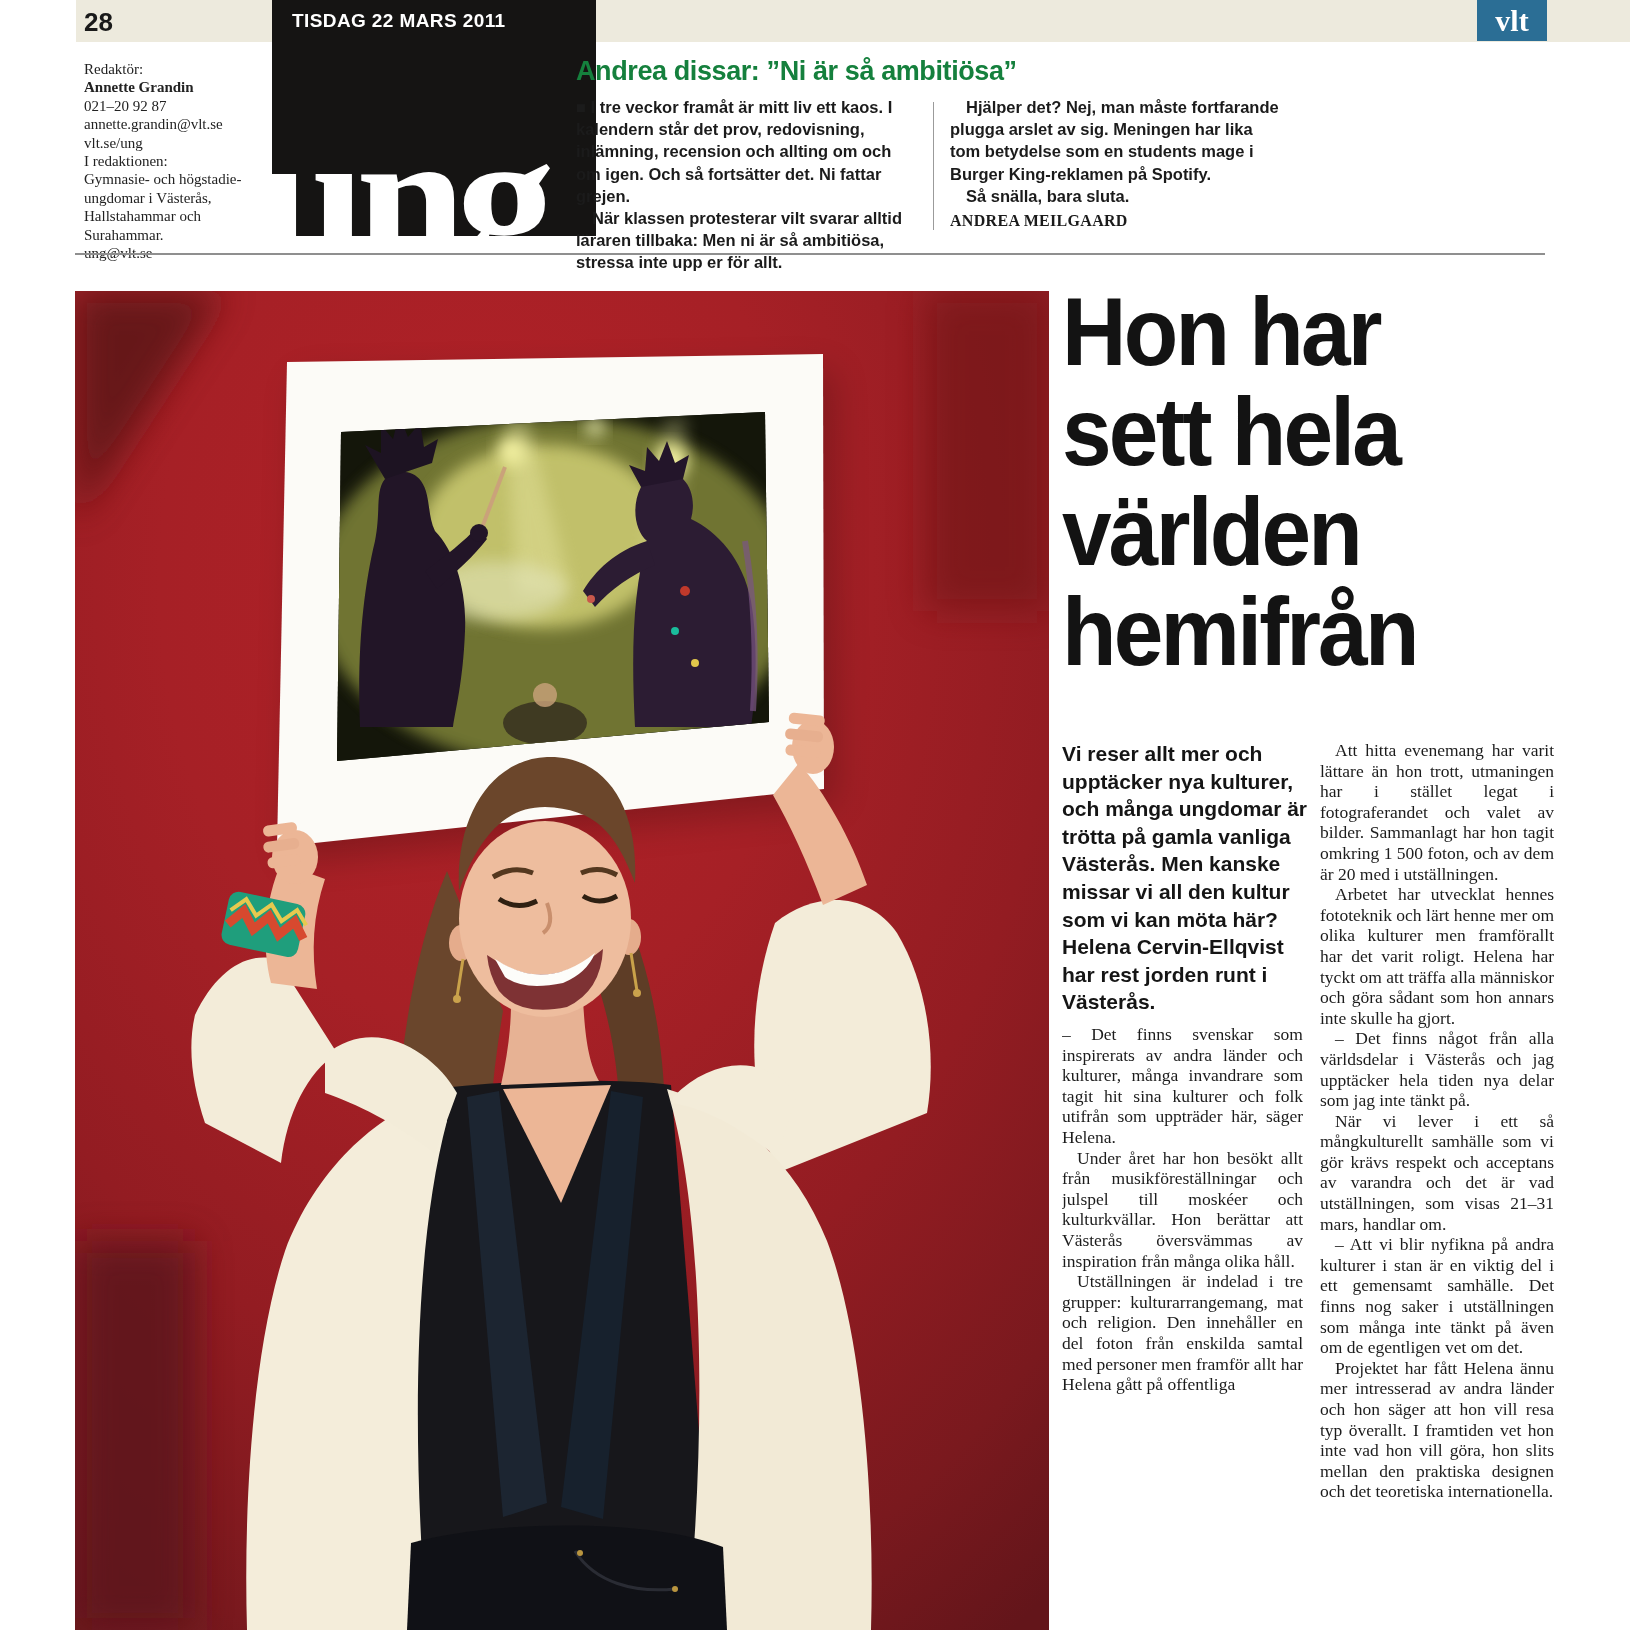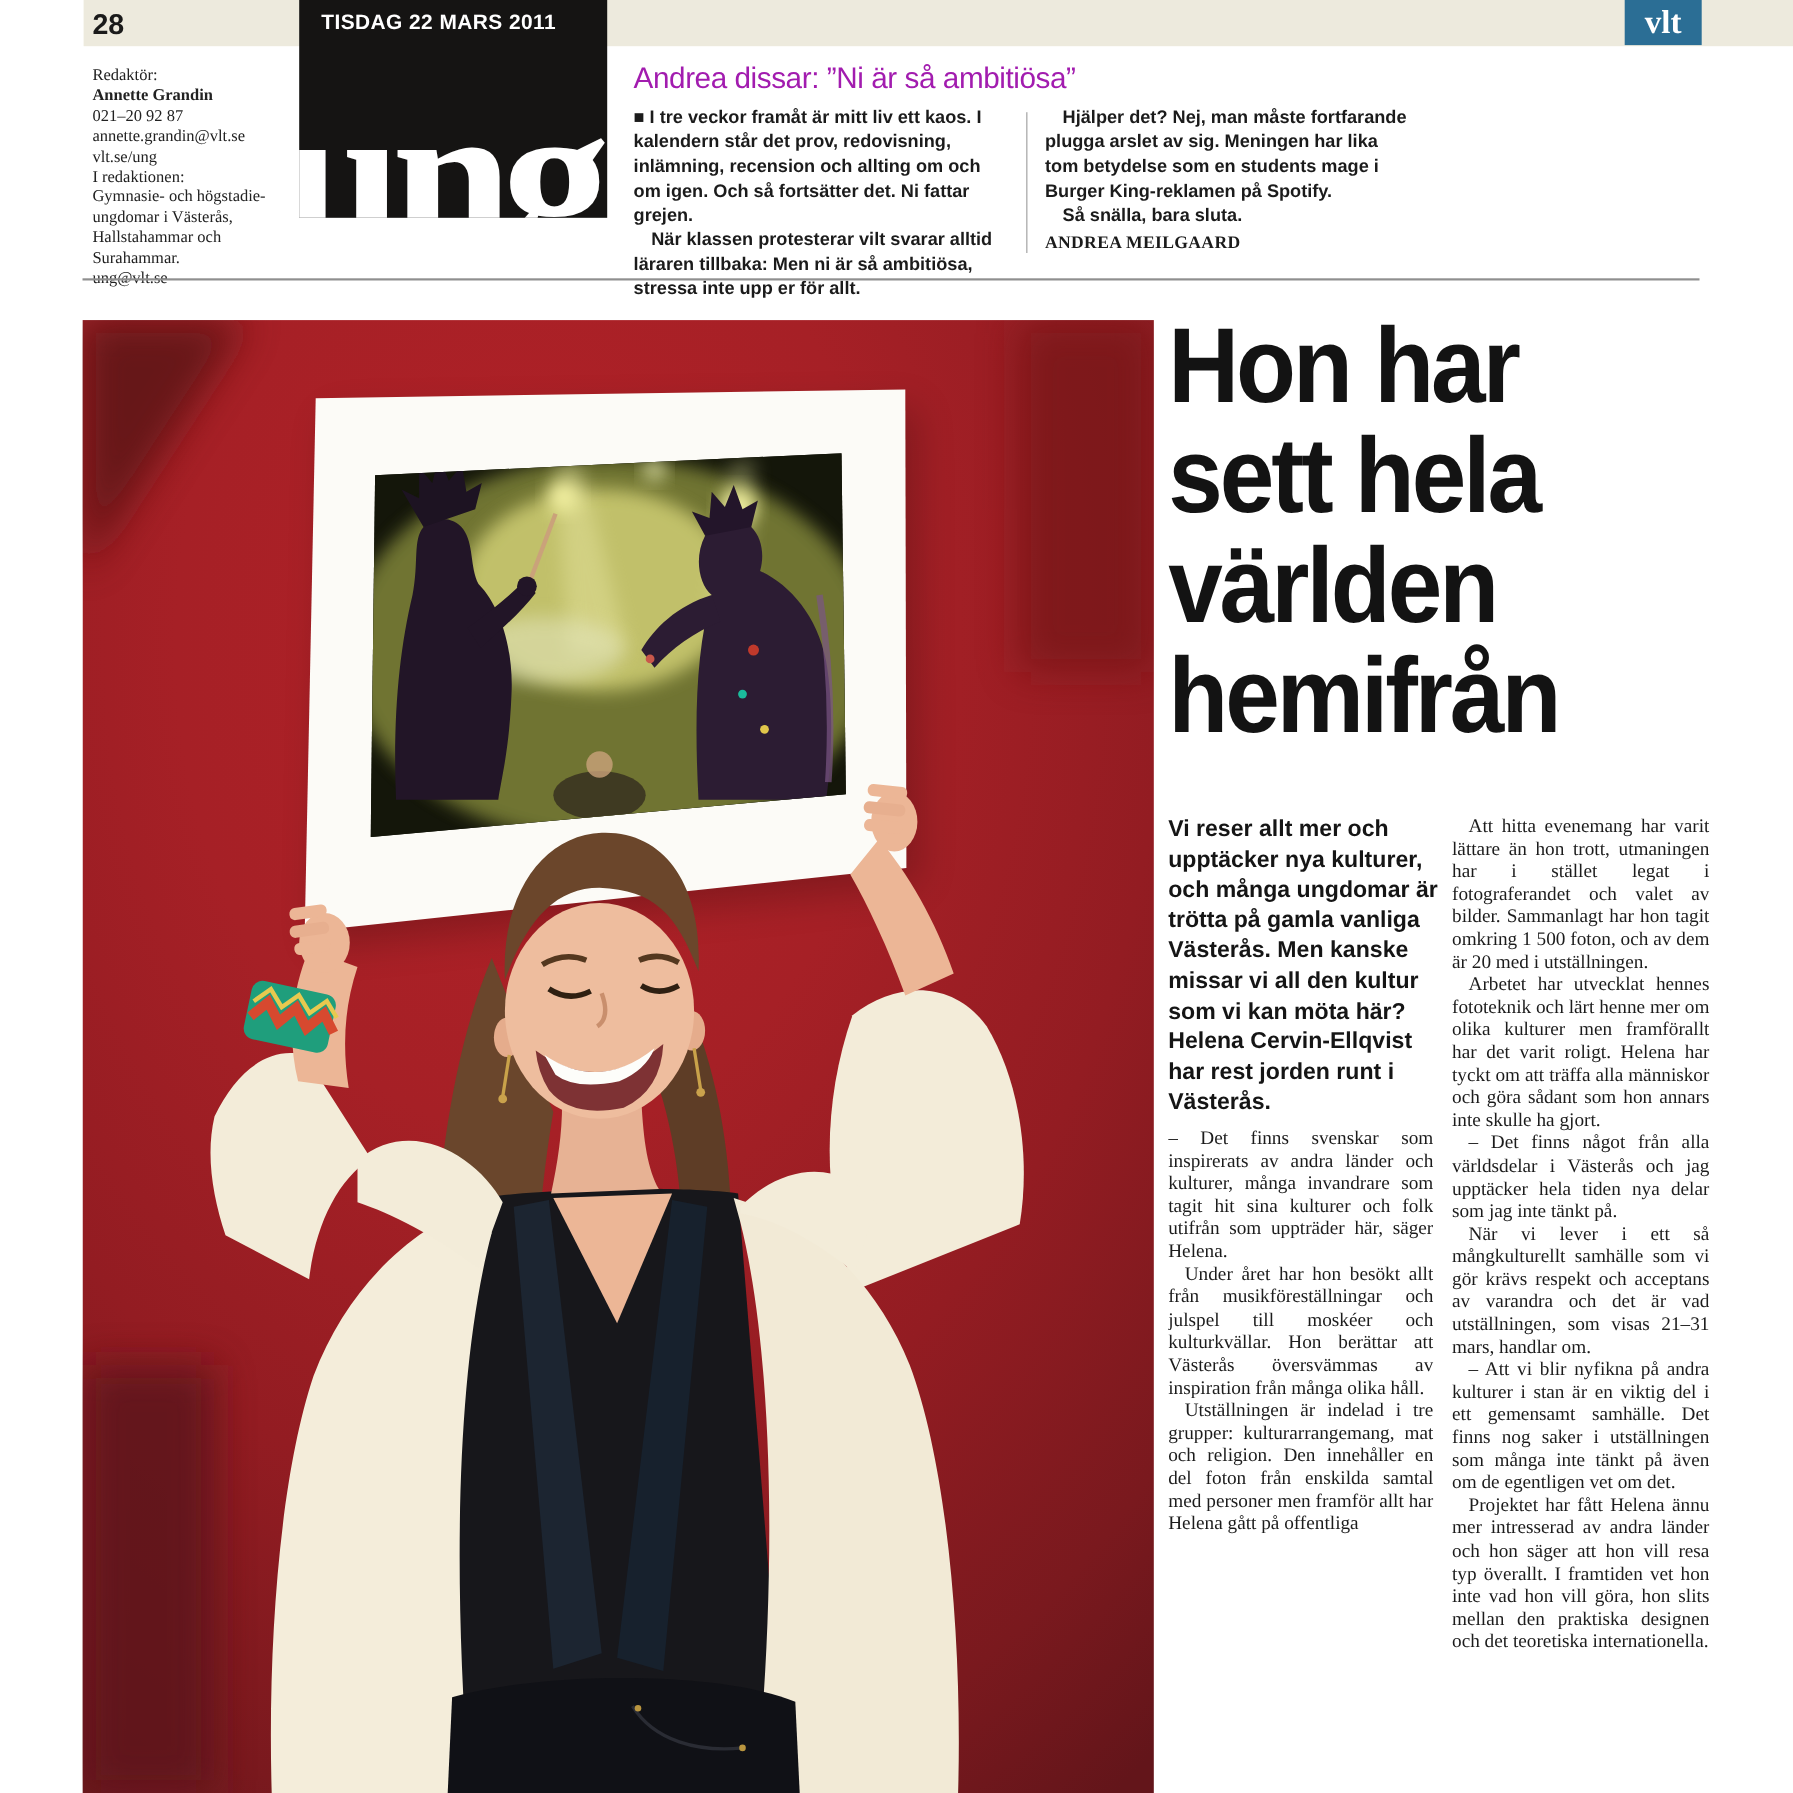--- a/index.html
+++ b/index.html
@@ -2,30 +2,30 @@
 <html lang="sv"><head>
 <meta charset="utf-8">
 <style>
   html,body{margin:0;padding:0;background:#fff;}
   #page{position:relative;width:1630px;height:1630px;background:#fff;overflow:hidden;
         font-family:"Liberation Sans",sans-serif;color:#141414;}
   .abs{position:absolute;}
   
   .beige-strip{left:76px;top:0;width:1554px;height:42px;background:#edeadd;}
   .page-num{left:84px;top:7px;font-weight:700;font-size:26px;color:#1a1a1a;}
-  .black-box{left:272px;top:0;width:280px;height:198px;background:#151413;overflow:hidden;}
+  .black-box{left:272px;top:0;width:280px;height:236px;background:#151413;overflow:hidden;padding-left:44px;}
   .date-banner{position:absolute;left:20px;top:10px;color:#fff;font-weight:700;font-size:19px;letter-spacing:.4px;}
   .ung-logo{position:absolute;left:-16px;bottom:-62px;color:#fff;font-family:"Liberation Serif",serif;
             font-weight:700;font-size:198px;letter-spacing:-10px;line-height:1;}
   .vlt-box{left:1477px;top:0;width:70px;height:41px;background:#2b6e95;text-align:center;}
   .vlt-box span{color:#fff;font-family:"Liberation Serif",serif;font-weight:700;font-size:30px;line-height:41px;margin-top:20px;}
   .editor{left:84px;top:60px;width:205px;font-family:"Liberation Serif",serif;font-size:15px;line-height:18.4px;color:#222;}
   .editor .bold{font-weight:700;}
   
-  .a-head{left:576px;top:56px;font-weight:400;font-size:27px;letter-spacing:-.4px;color:#a21caf;}
+  .a-head{left:576px;top:56px;font-weight:700;font-size:27px;letter-spacing:-.4px;color:#15803d;}
   .a-col{width:330px;font-weight:700;font-size:16.5px;line-height:22.2px;color:#1b1b1b;}
   .a-col p{margin:0;}
   .a-col p.ind{text-indent:16px;}
   .a-col1{left:576px;top:96px;}
   .a-col2{left:950px;top:96px;}
   .a-div{left:933px;top:102px;width:1px;height:128px;background:#9b9b9b;}
   .a-byline{text-align:left;font-family:"Liberation Serif",serif;font-weight:700;font-size:16px;margin-top:3px;letter-spacing:.3px;}
   .mast-rule{left:75px;top:253px;width:1470px;height:2px;background:#8f8f8f;}
   
   .photo{left:75px;top:291px;width:974px;height:1339px;}

